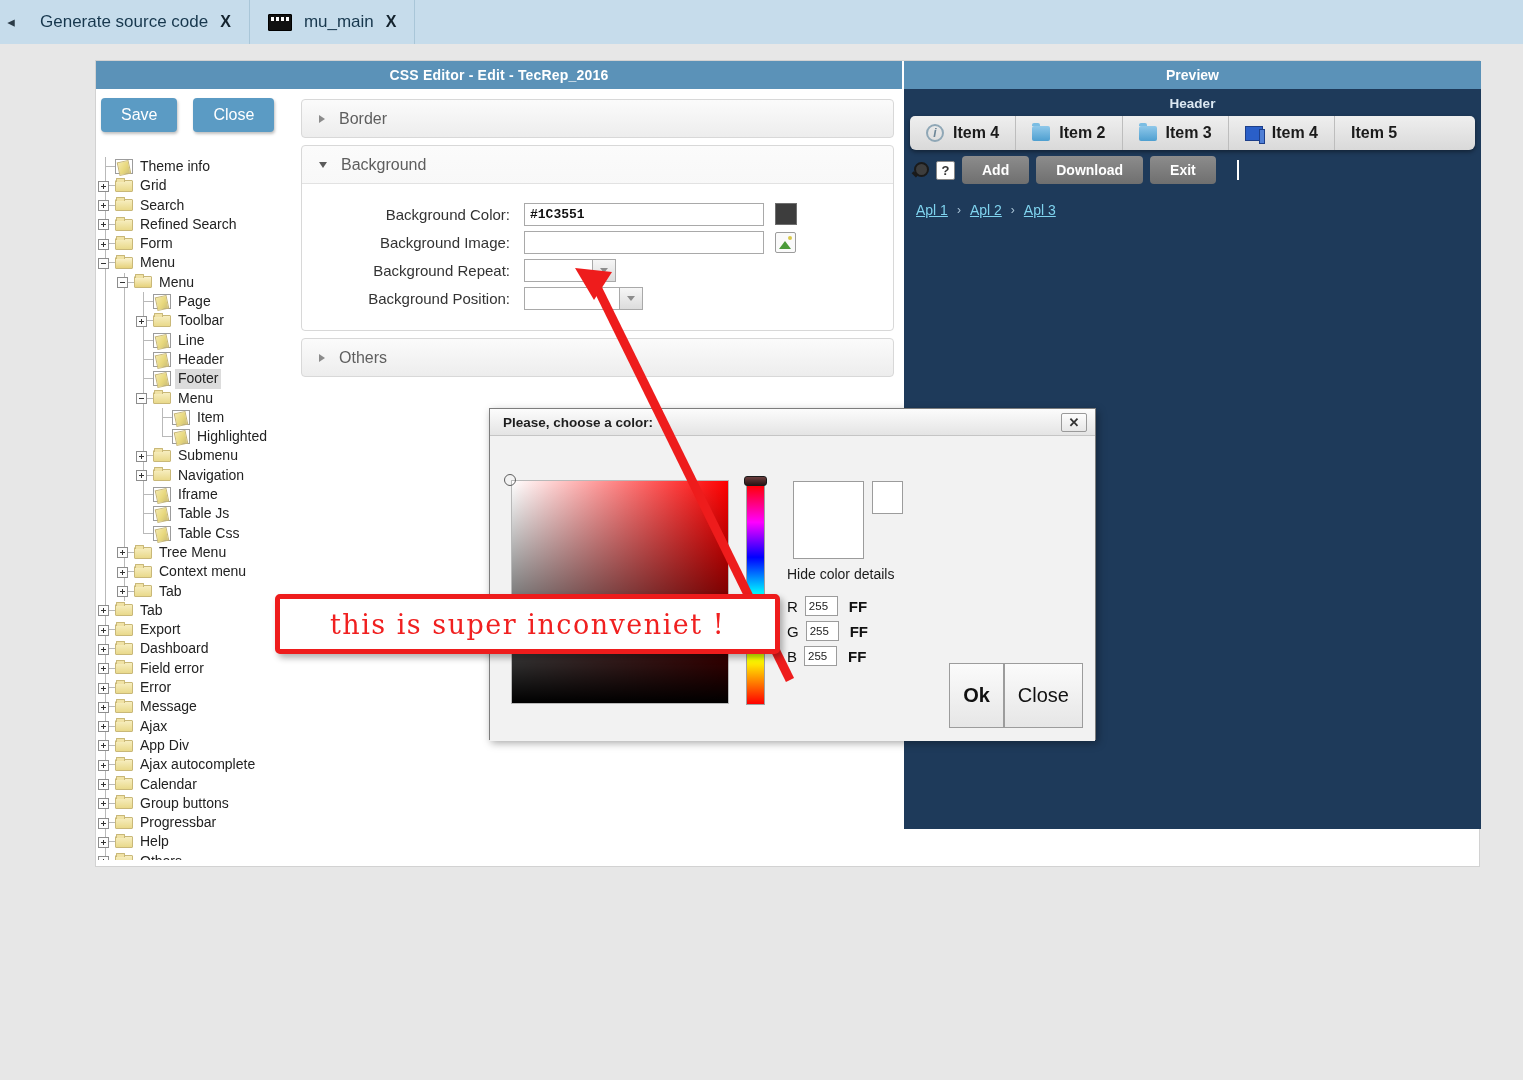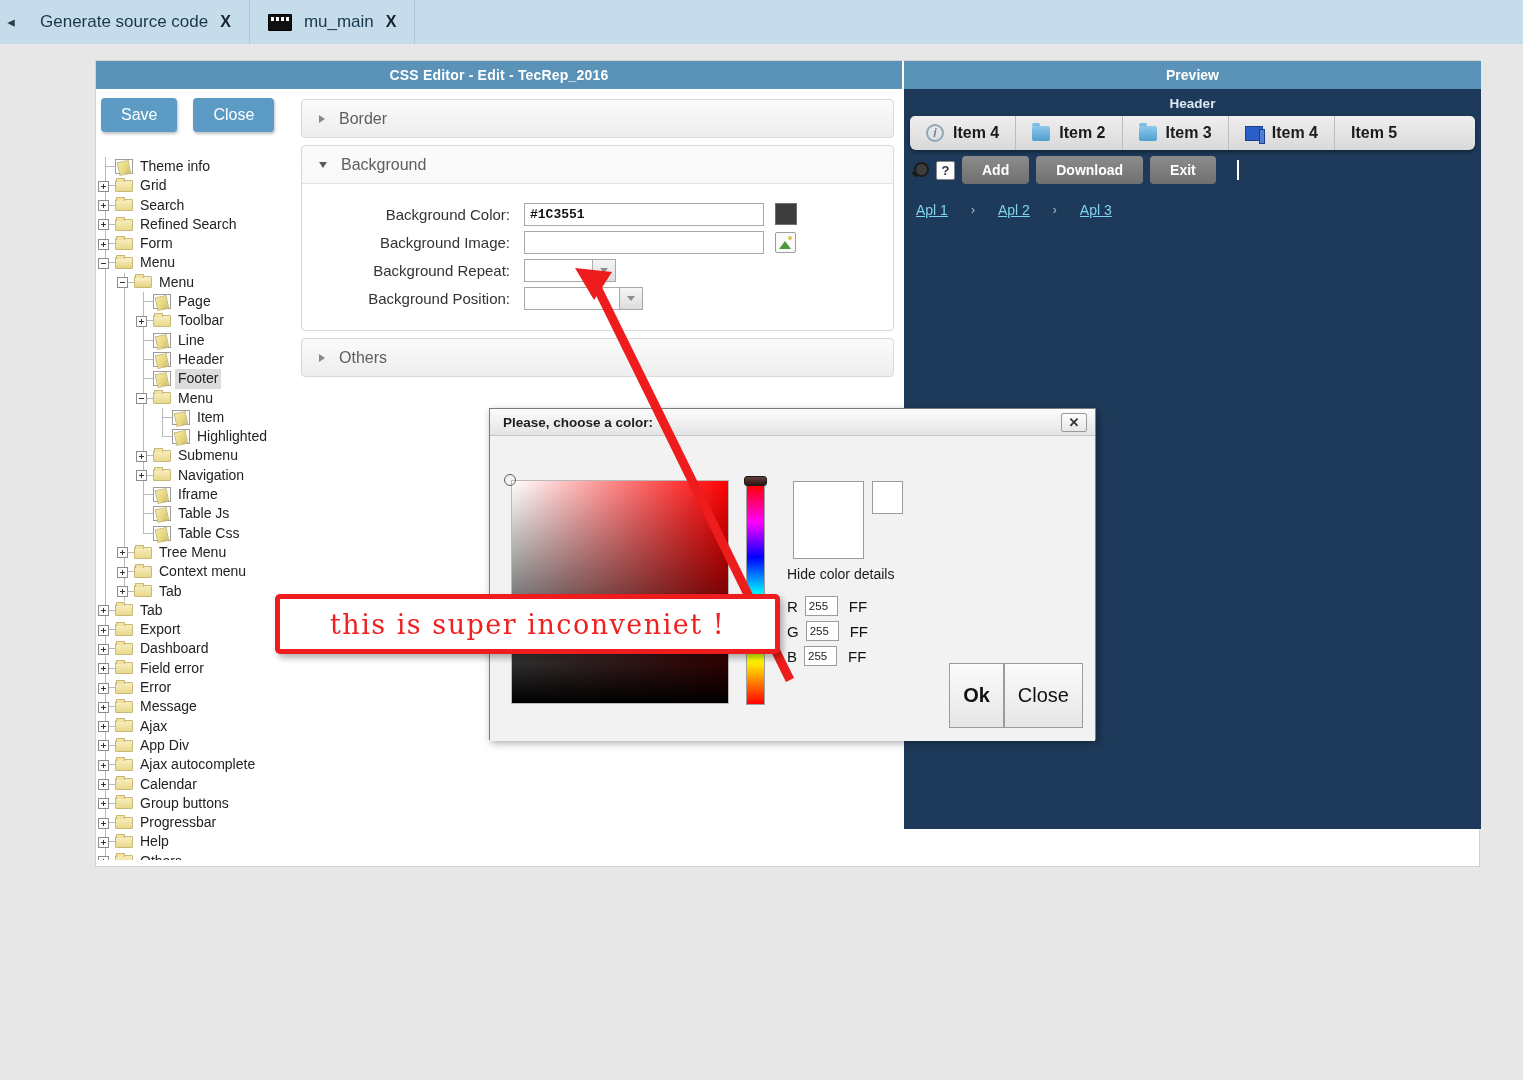--- a/index.html
+++ b/index.html
@@ -161,21 +161,21 @@
   .ic-book::after{content:"";position:absolute;right:-3px;top:2px;width:4px;height:13px;background:#4f7fd6;border:1px solid #1d3f8a;}
   #pv-toolbar { display:flex; align-items:center; gap:7px; margin:6px 6px 0 8px; }
   .tb-magnify { width:17px;height:17px;position:relative;display:inline-block; }
   .tb-magnify::before{content:"";position:absolute;left:2px;top:0;width:11px;height:11px;border:2px solid #1a1a1a;border-radius:50%;background:#3d3d3d;}
   .tb-magnify::after{content:"";position:absolute;left:0px;top:11px;width:6px;height:2.5px;background:#1a1a1a;transform:rotate(45deg);}
   .tb-help { width:19px;height:19px;border:1px solid #888;background:#fff;color:#333;
     display:flex;align-items:center;justify-content:center;font-size:13px;font-weight:bold;border-radius:2px; }
   .tbbtn { background:linear-gradient(#8c8c8c,#6f6f6f); color:#fff; font-size:14px; font-weight:bold;
     padding:6px 20px; border-radius:4px; border:none; cursor:pointer; font-family:"Liberation Sans",sans-serif; }
   .tb-caret { width:2px; height:20px; background:#fff; margin-left:14px; }
-  #pv-breadcrumb { margin:18px 0 0 12px; display:flex; align-items:center; gap:23px; font-size:14px; }
+  #pv-breadcrumb { margin:18px 0 0 12px; display:flex; align-items:center; gap:9px; font-size:14px; }
   #pv-breadcrumb a { color:#7fd3ee; text-decoration:underline; cursor:pointer; }
   #pv-breadcrumb .sep { color:#a9c3d6; font-size:12px; }
 
   
   #colordlg {
     position: absolute; left: 489px; top: 408px; width: 607px; height: 332px;
     background: #f2f2f2; border: 1px solid #7d7d7d; box-shadow: 2px 3px 8px rgba(0,0,0,.35);
   }
   #cd-title { height: 27px; background: linear-gradient(#fcfcfc,#e4e4e4); border-bottom:1px solid #c5c5c5;
     display:flex; align-items:center; justify-content:space-between; padding:0 8px 0 13px;
@@ -194,21 +194,21 @@
     background: linear-gradient(to bottom,#ff0000 0%,#ff00ff 17%,#0000ff 33%,#00ffff 50%,#00ff00 62%,#ffff00 80%,#ff0000 100%);
     border:1px solid #a0a0a0; cursor:pointer; }
   #hue-thumb { position:absolute; left:254px; top:40px; width:23px; height:10px;
     background:linear-gradient(#6b3d3d,#2a1414); border:1px solid #1a1a1a; border-radius:3px; }
   #preview-big { position:absolute; left:303px; top:45px; width:71px; height:78px; background:#fff; border:1px solid #9c9c9c; }
   #preview-small { position:absolute; left:382px; top:45px; width:31px; height:33px; background:#fff; border:1px solid #9c9c9c; }
   #hide-details { position:absolute; left:297px; top:130px; font-size:14px; color:#1b1b1b; cursor:pointer; }
   .rgbrow { position:absolute; display:flex; align-items:center; gap:7px; font-size:15px; color:#111; }
   .rgbrow input { width:33px; height:20px; border:1px solid #9c9c9c; font-size:11.5px; padding:0 3px;
     font-family:"Liberation Sans",sans-serif; color:#222; }
-  .rgbrow .hexv { font-size:15px; font-weight:normal; color:#111; margin-left:4px;text-align:right; }
+  .rgbrow .hexv { font-size:15px; font-weight:bold; color:#111; margin-left:4px;text-align:right; }
   #cd-footer { position:absolute; right:12px; bottom:13px; display:flex; }
   .cdbtn { min-width:45px; padding:20px 13px; font-size:20px; border:1px solid #9c9c9c;
     background:linear-gradient(#fbfbfb,#e6e6e6); cursor:pointer; color:#111;
     font-family:"Liberation Sans",sans-serif; }
   .cdbtn.primary { font-weight:bold; }
 
   
   #annot-arrow { position:absolute; left:0; top:0; width:1523px; height:1080px; pointer-events:none; }
   #annot-box {
     position:absolute; left:275px; top:594px; width:505px; height:60px;

